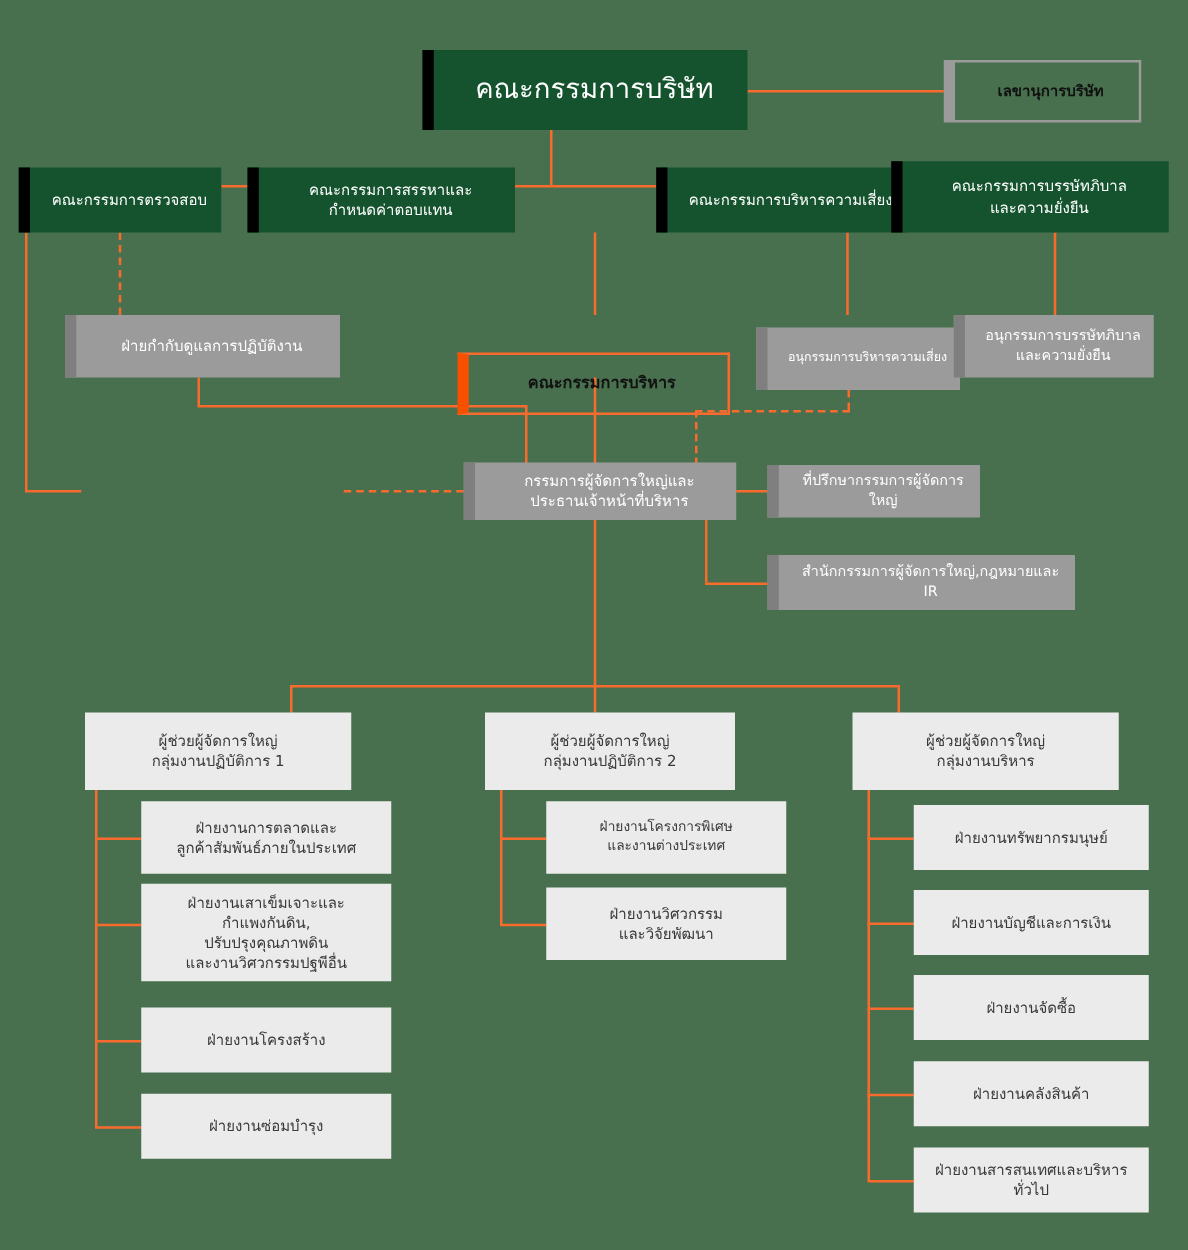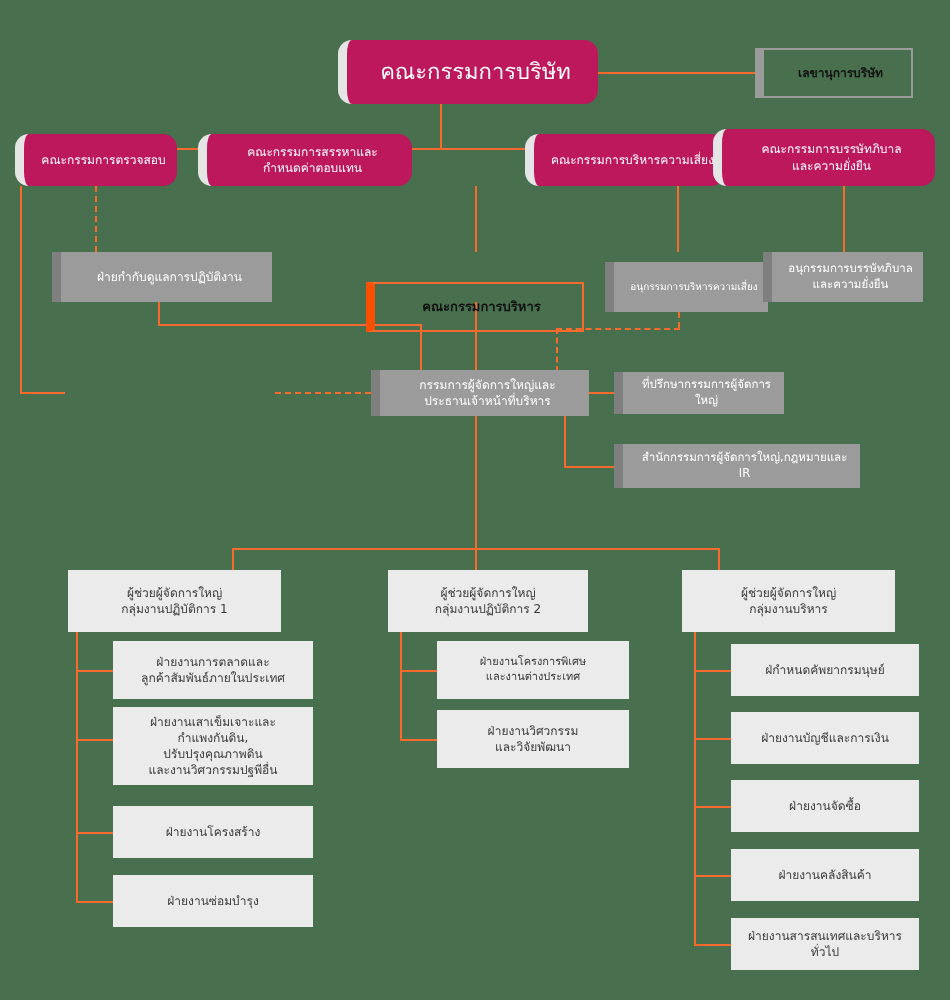--- a/index.html
+++ b/index.html
@@ -22,24 +22,23 @@
     justify-content: center;
     text-align: center;
     line-height: 1.35;
     white-space: pre-line;
     padding: 4px 10px 4px 16px;
     z-index: 5;
   }
 
   
   .n-orange {
-    background: #be185d;
+    background: #14532d;
     color: #ffffff;
-    border-left: 9px solid #e5e5e5;
-    border-radius: 14px;
+    border-left: 9px solid #000000;
   }
   .n-orange.big { font-size: 22px; }
 
   
   .n-gray {
     background: #9b9b9b;
     color: #ffffff;
     border-left: 9px solid #7f7f7f;
   }
 
@@ -207,19 +206,19 @@
 ปรับปรุงคุณภาพดิน
 และงานวิศวกรรมปฐพีอื่น</div>
   <div class="node n-light" style="left:113px; top:806px; width:200px; height:52px; font-size:12px;text-align:right;">ฝ่ายงานโครงสร้าง</div>
   <div class="node n-light" style="left:113px; top:875px; width:200px; height:52px; font-size:12px;">ฝ่ายงานซ่อมบำรุง</div>
 
   <div class="node n-light" style="left:437px; top:641px; width:192px; height:58px; font-size:11px;">ฝ่ายงานโครงการพิเศษ
 และงานต่างประเทศ</div>
   <div class="node n-light" style="left:437px; top:710px; width:192px; height:58px; font-size:12px;">ฝ่ายงานวิศวกรรม
 และวิจัยพัฒนา</div>
 
-  <div class="node n-light" style="left:731px; top:644px; width:188px; height:52px; font-size:12px;">ฝ่กำหนดคัพยากรมนุษย์</div>
+  <div class="node n-light" style="left:731px; top:644px; width:188px; height:52px; font-size:12px;">ฝ่ายงานทรัพยากรมนุษย์</div>
   <div class="node n-light" style="left:731px; top:712px; width:188px; height:52px; font-size:12px;">ฝ่ายงานบัญชีและการเงิน</div>
   <div class="node n-light" style="left:731px; top:849px; width:188px; height:52px; font-size:12px;">ฝ่ายงานคลังสินค้า</div>
   <div class="node n-light" style="left:731px; top:780px; width:188px; height:52px; font-size:12px;">ฝ่ายงานจัดซื้อ</div>
   <div class="node n-light" style="left:731px; top:918px; width:188px; height:52px; font-size:12px;">ฝ่ายงานสารสนเทศและบริหารทั่วไป</div>
 
 </div>
 
 </body></html>

